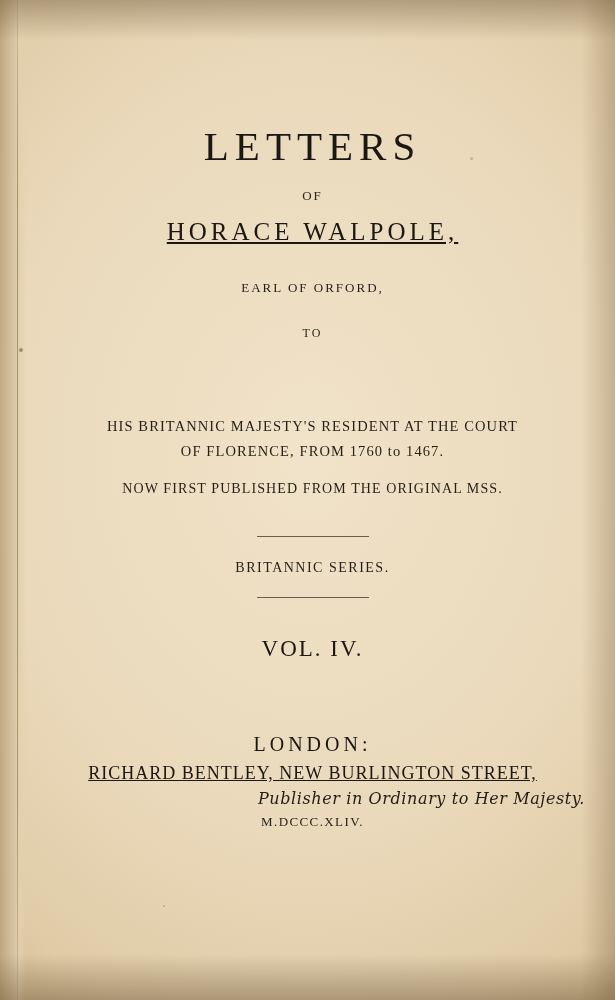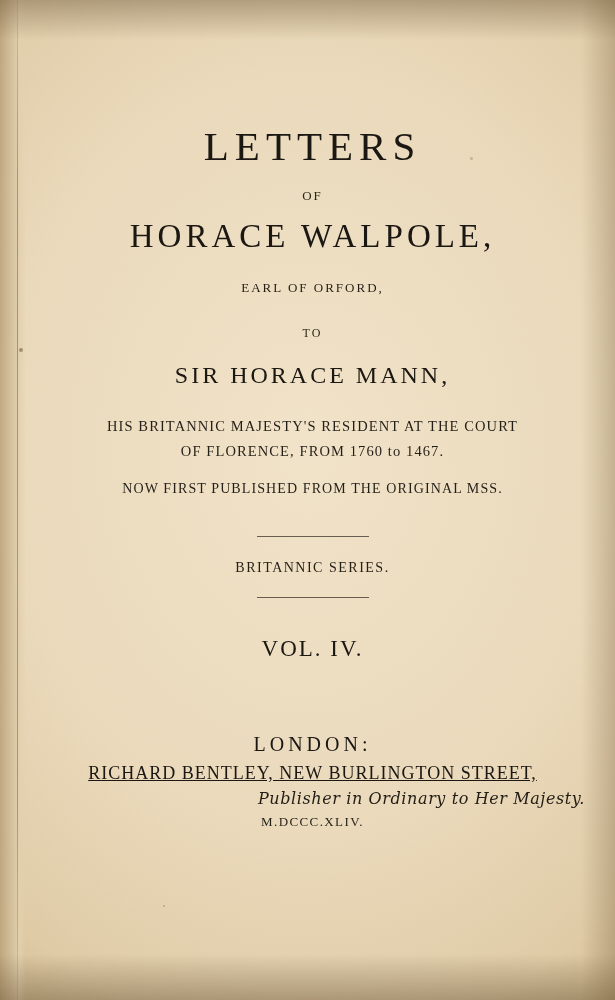--- a/index.html
+++ b/index.html
@@ -94,23 +94,24 @@
     color: #1b1712;
   }
   .t-of1 {
     top: 188px;
     font-size: 13px;
     letter-spacing: 2px;
     color: #2a241a;
   }
   .t-horace-walpole {
     top: 218px;
-    font-size: 33px;
+    font-size: 25px;
     letter-spacing: 4px;
     color: #1b1712;
+    text-decoration: underline;
   }
   .t-earl {
     top: 280px;
     font-size: 13px;
     letter-spacing: 2px;
     color: #231e16;
   }
   .t-to {
     top: 326px;
     font-size: 12px;
@@ -209,21 +210,20 @@
   <div id="speck-b"></div>
   <div id="speck-c"></div>
 
   <div id="title-block">
 
     <div class="ln t-letters">LETTERS</div>
     <div class="ln t-of1">OF</div>
     <div class="ln t-horace-walpole">HORACE WALPOLE,</div>
     <div class="ln t-earl">EARL OF ORFORD,</div>
     <div class="ln t-to">TO</div>
-    <div class="ln t-sir-horace-mann">SIR HORACE MANN,</div>
     <div class="ln t-brit1">HIS BRITANNIC MAJESTY'S RESIDENT AT THE COURT</div>
     <div class="ln t-brit2">OF FLORENCE, FROM 1760 to 1467.</div>
     <div class="ln t-nowfirst">NOW FIRST PUBLISHED FROM THE ORIGINAL MSS.</div>
 
     <div class="rule" id="rule-top"></div>
     <div class="ln t-concluding">BRITANNIC SERIES.</div>
     <div class="rule" id="rule-bottom"></div>
 
     <div class="ln t-vol">VOL. IV.</div>
 

